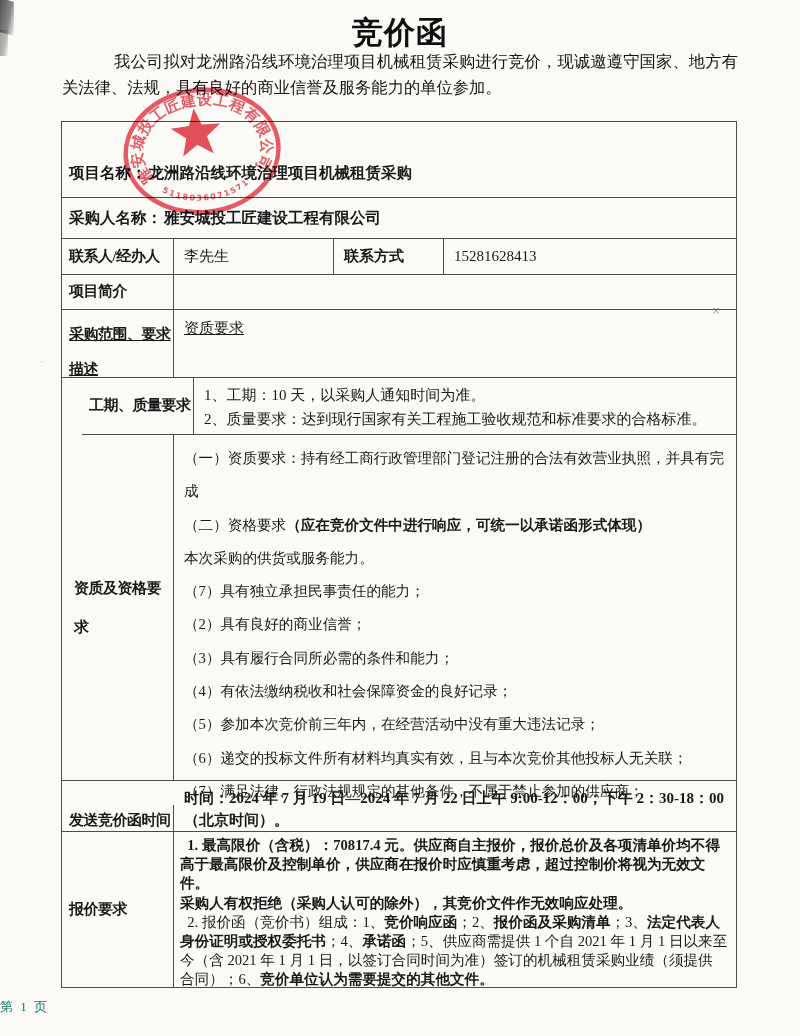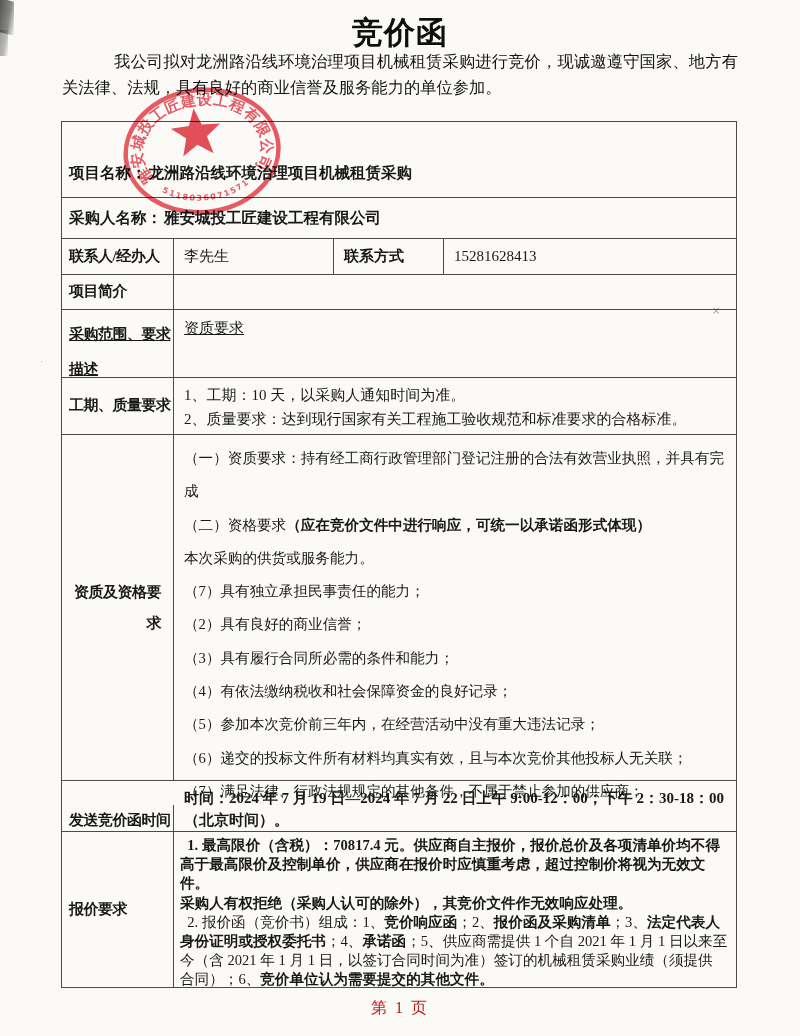--- a/index.html
+++ b/index.html
@@ -46,38 +46,38 @@
   .r2{height:41px;}
   .r2 .single{align-items:center;padding-bottom:0;}
   .r3{height:36px;}
   .c-mid{width:160px;flex:none;border-right:1.5px solid #4b4b4b;}
   .c-lab2{width:110px;flex:none;border-right:1.5px solid #4b4b4b;font-weight:700;}
   .r4{height:35px;}
   .r4 .cv{font-weight:700;}
   .r5{height:68px;text-decoration:underline;}
   .r5 .cl{align-items:flex-start;padding-top:7px;line-height:35px;}
   .r5 .cv{align-items:flex-start;padding-top:7px;line-height:22px;}
-  .r6{height:57px;}
+  .r6{height:57px;margin-left:20px;}
   .r6 .lines{padding-top:5px;line-height:24px;}
   .r7{height:346px;}
-  .r7 .cl{justify-content:center;text-align:right;padding-left:2px;line-height:31px;}
+  .r7 .cl{justify-content:center;text-align:left;padding-left:2px;line-height:39px;}
   .r7 .lines{padding-top:7px;line-height:33.3px;font-size:14.6px;}
   .r8{height:51px;align-items:flex-end;}
   .r8 .cl{align-items:flex-start;padding-top:4px;line-height:22px;}
   .r8 .lines{padding-top:4px;line-height:22px;font-weight:700;font-size:15px;}
   .r9{height:155px;}
   .r9 .cl{justify-content:flex-start;}
   .r9 .lines{padding-top:4px;line-height:19.2px;font-size:14.6px;padding-left:6px;padding-right:4px;}
   .lines{flex:1;padding-left:10px;box-sizing:border-box;}
   .lines b{font-weight:700;}
   .lines span{font-weight:400;}
 
   .footer{
-    position:absolute;left:0;top:998px;width:100%;text-align:center;
-    font-size:16px;color:#b91c1c;letter-spacing:2px;
+    position:absolute;left:0;top:998px;width:100%;text-align:left;
+    font-size:13px;color:#0f766e;letter-spacing:2px;
   }
 
   
   .stamp{
     position:absolute;left:121px;top:86px;width:162px;height:130px;
     mix-blend-mode:multiply;opacity:.88;pointer-events:none;
   }
 </style>
 </head>
 <body>

